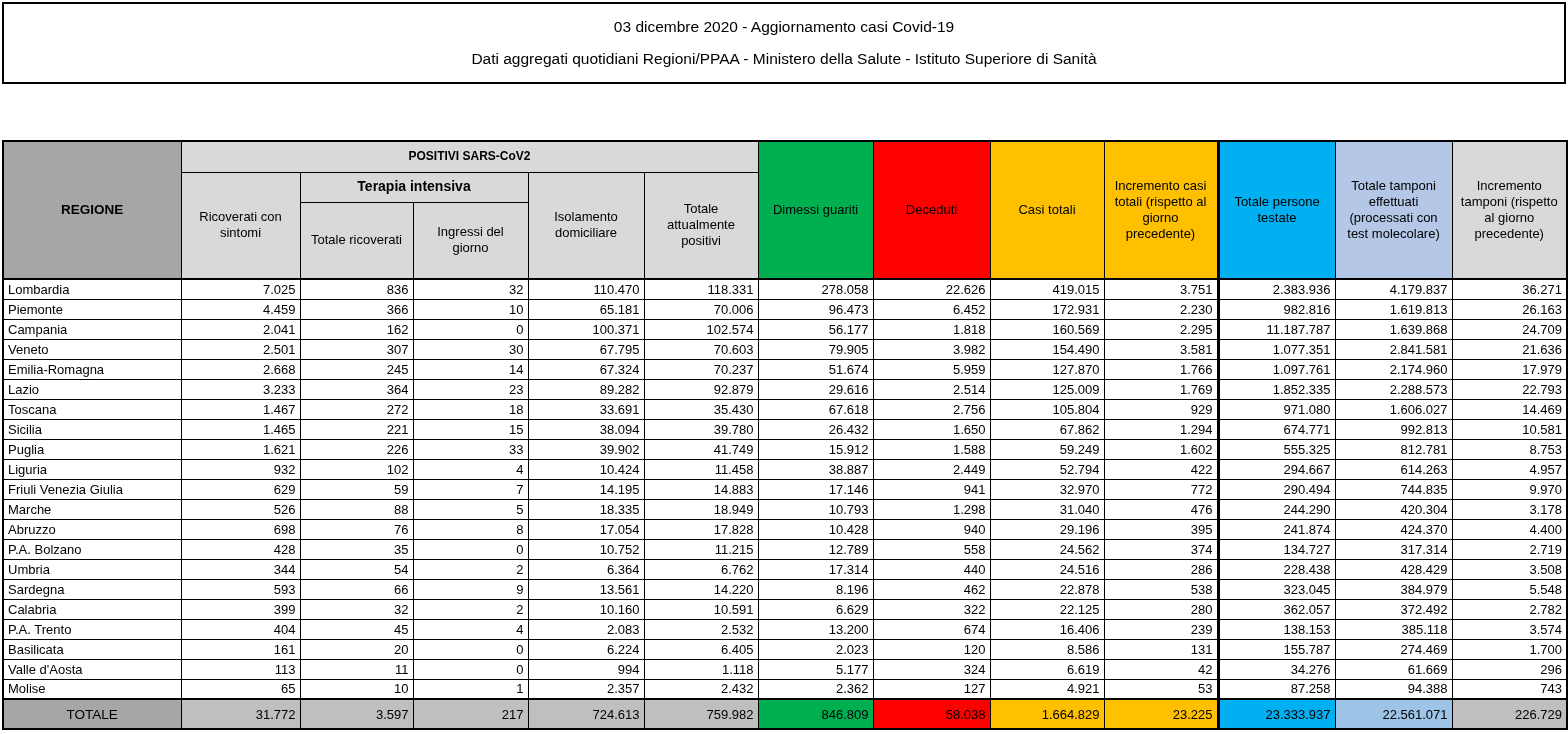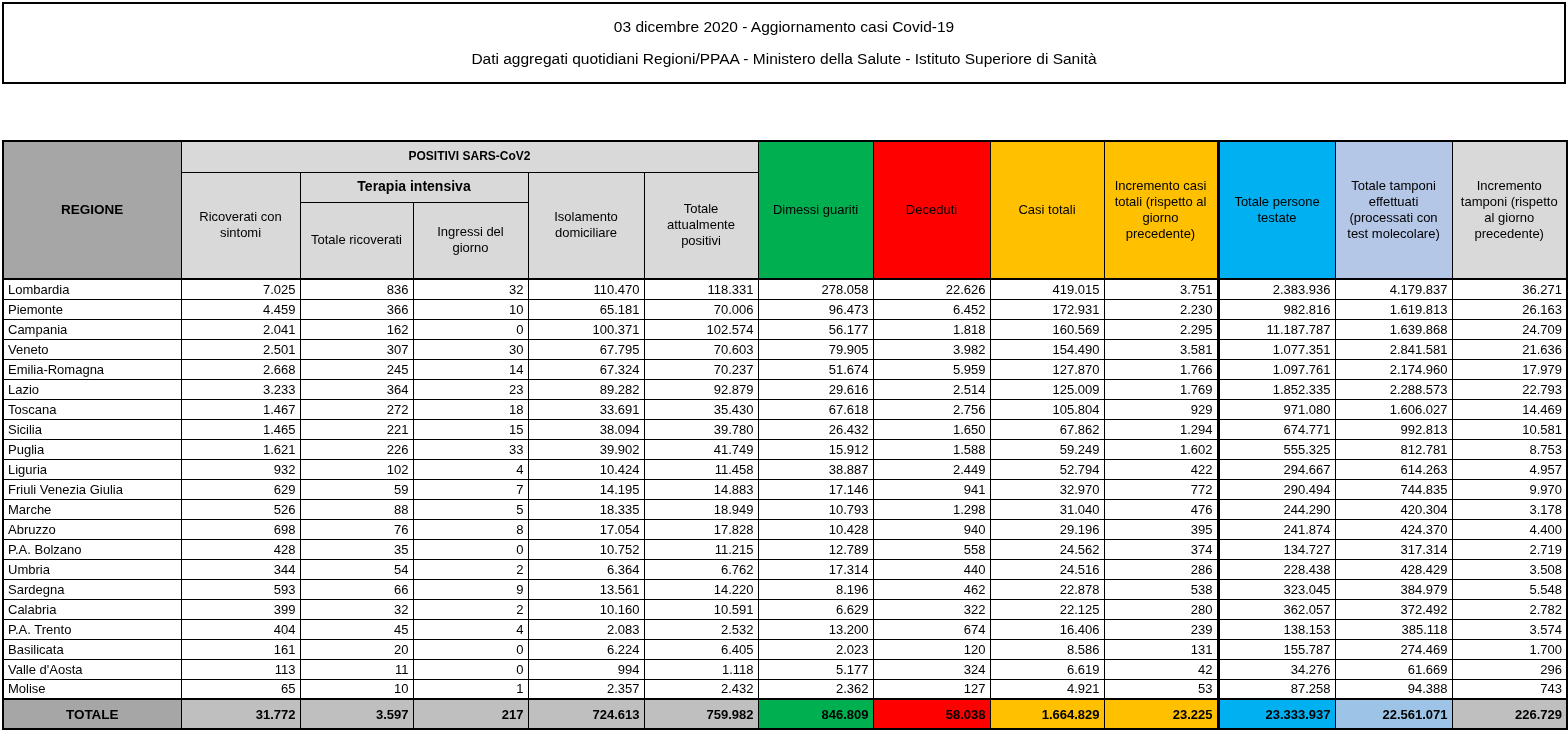--- a/index.html
+++ b/index.html
@@ -48,21 +48,21 @@
   .hdr-blue  { background: var(--blue); }
   .hdr-peri  { background: var(--periwinkle); }
   .group-hdr { font-weight: bold; font-size: 12px; }
   .terapia-hdr { font-size: 14px; font-weight: bold; }
   tbody td { height: 20px; white-space: nowrap; }
   tbody td.region { text-align: left; }
   tbody td.num { text-align: right; }
   tbody tr:first-child td { border-top: 2px solid #000; }
   .thick-left { border-left: 3px solid #000 !important; }
   tfoot td {
-    height: 30px; font-weight: bold;
+    height: 30px; font-weight: normal;
     border-top: 2px solid #000 !important;
     border-bottom: 2px solid #000 !important;
     white-space: nowrap;
   }
   tfoot td.total-label { background: var(--header_dark_gray); text-align: center; font-size: 13.5px; }
   tfoot td.num { text-align: right; }
   .t-gray  { background: var(--total_gray); }
   .t-green { background: var(--green); }
   .t-red   { background: var(--red); }
   .t-gold  { background: var(--gold); }

